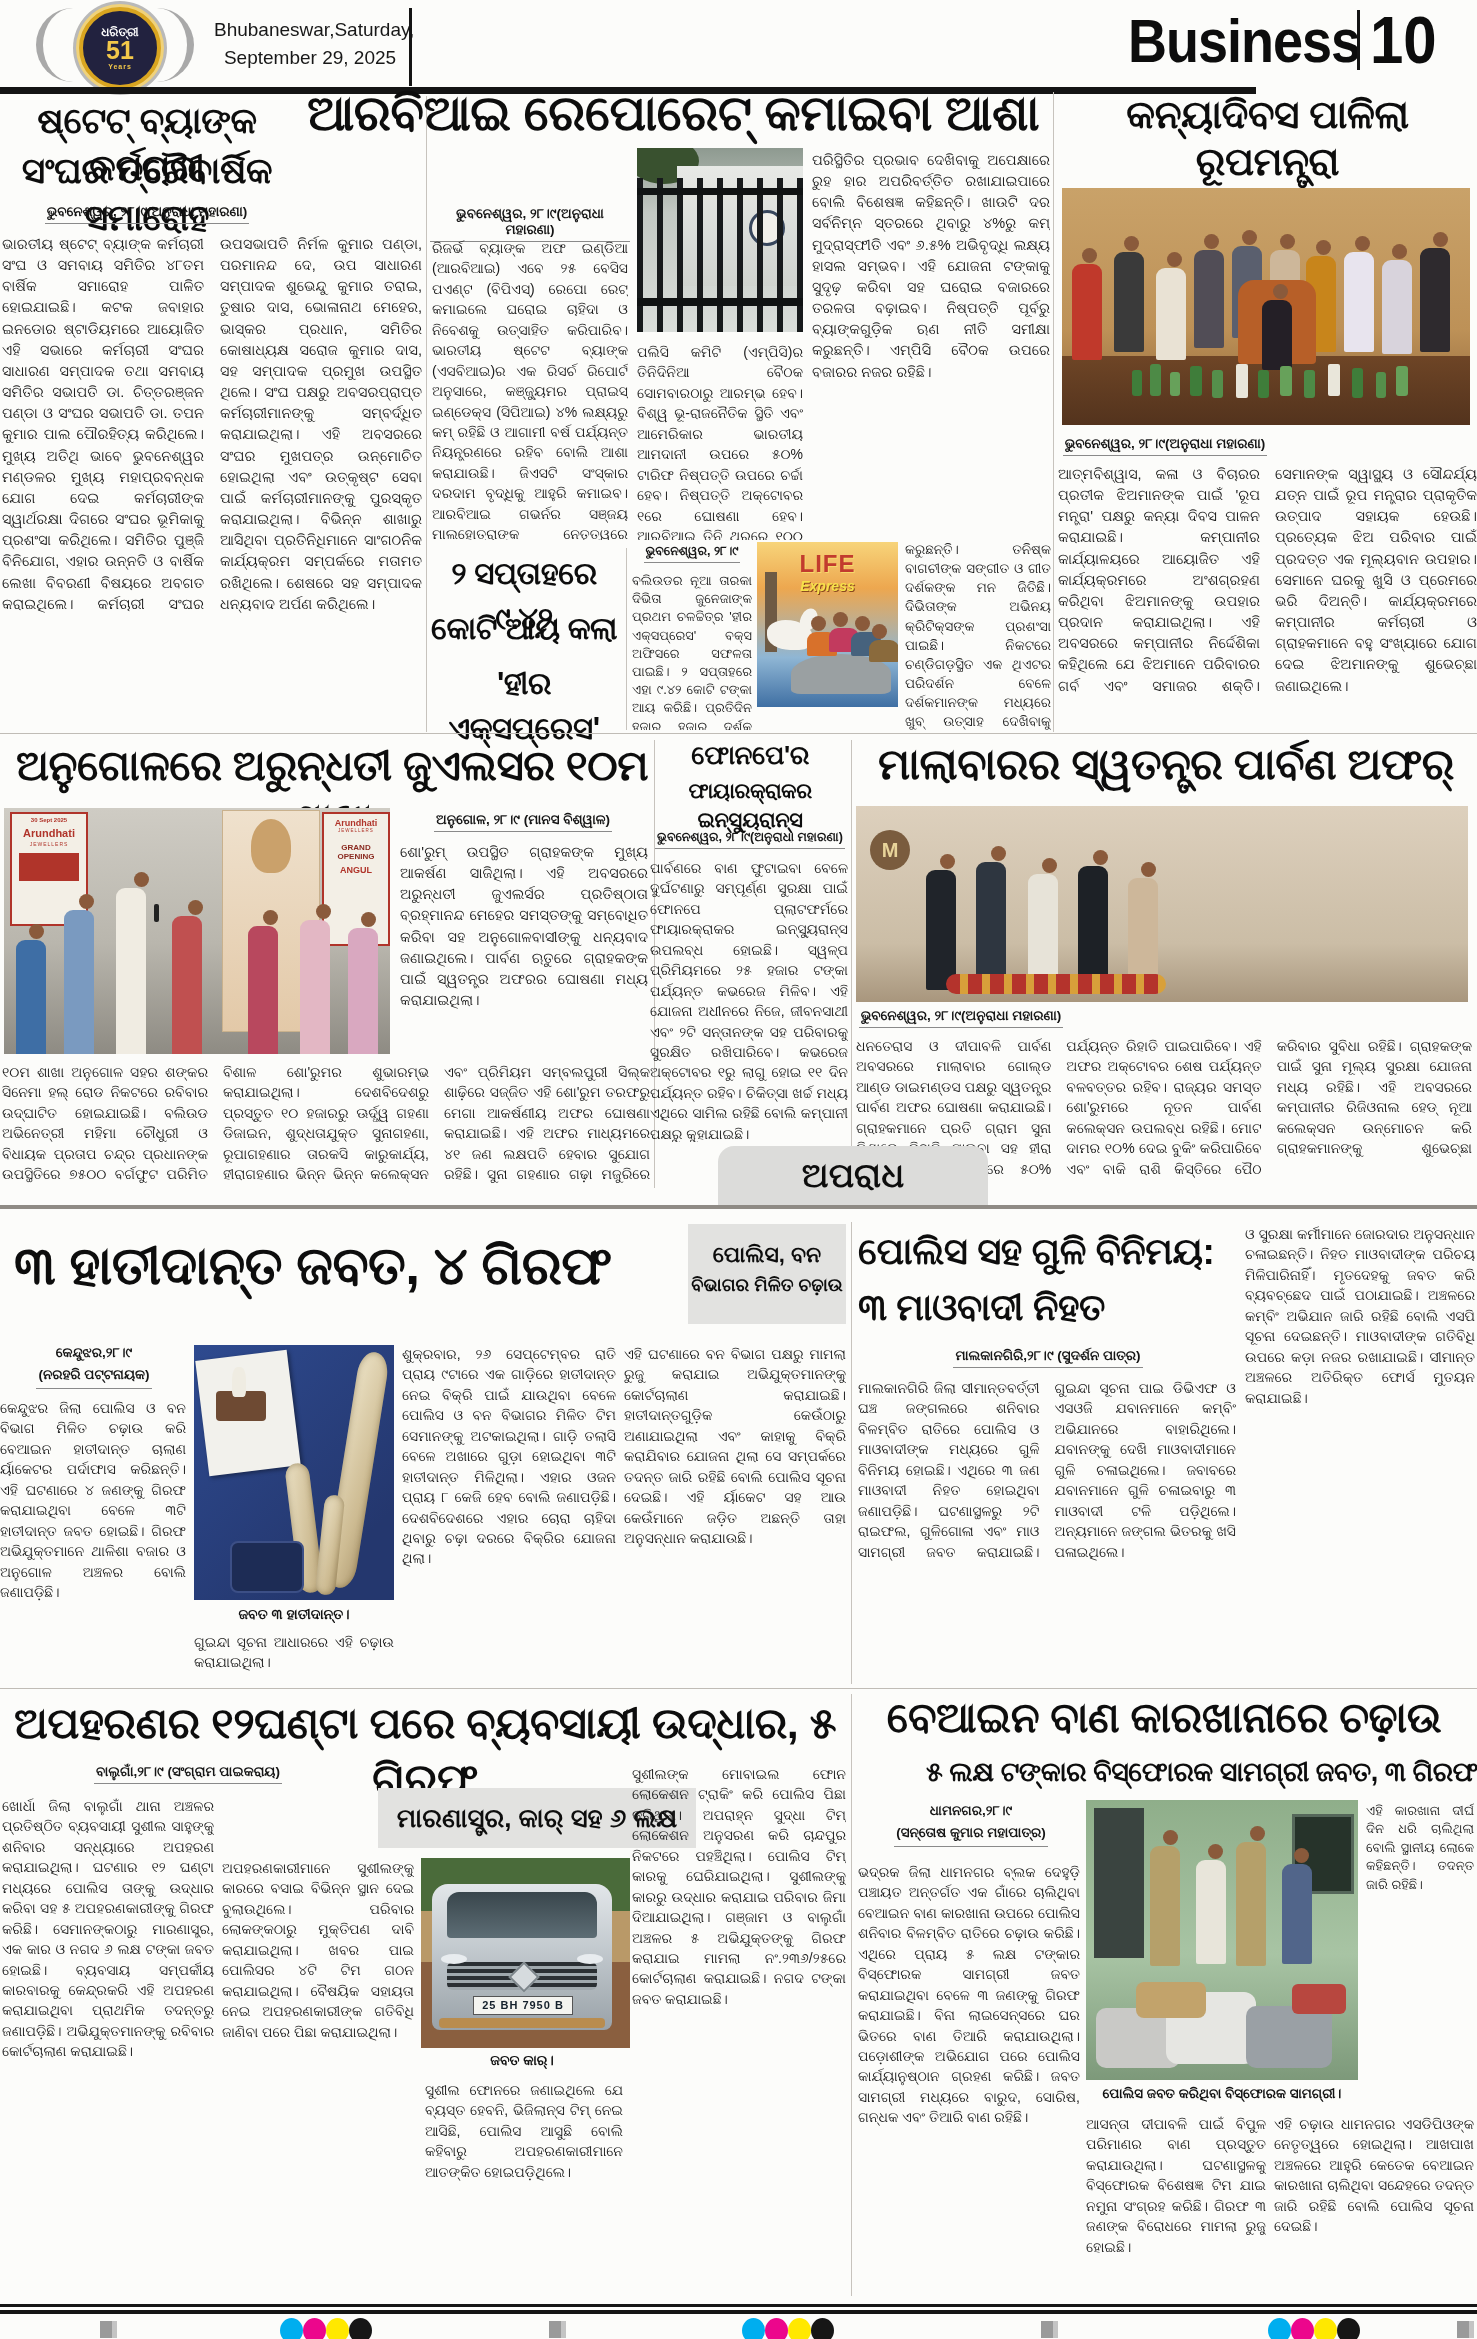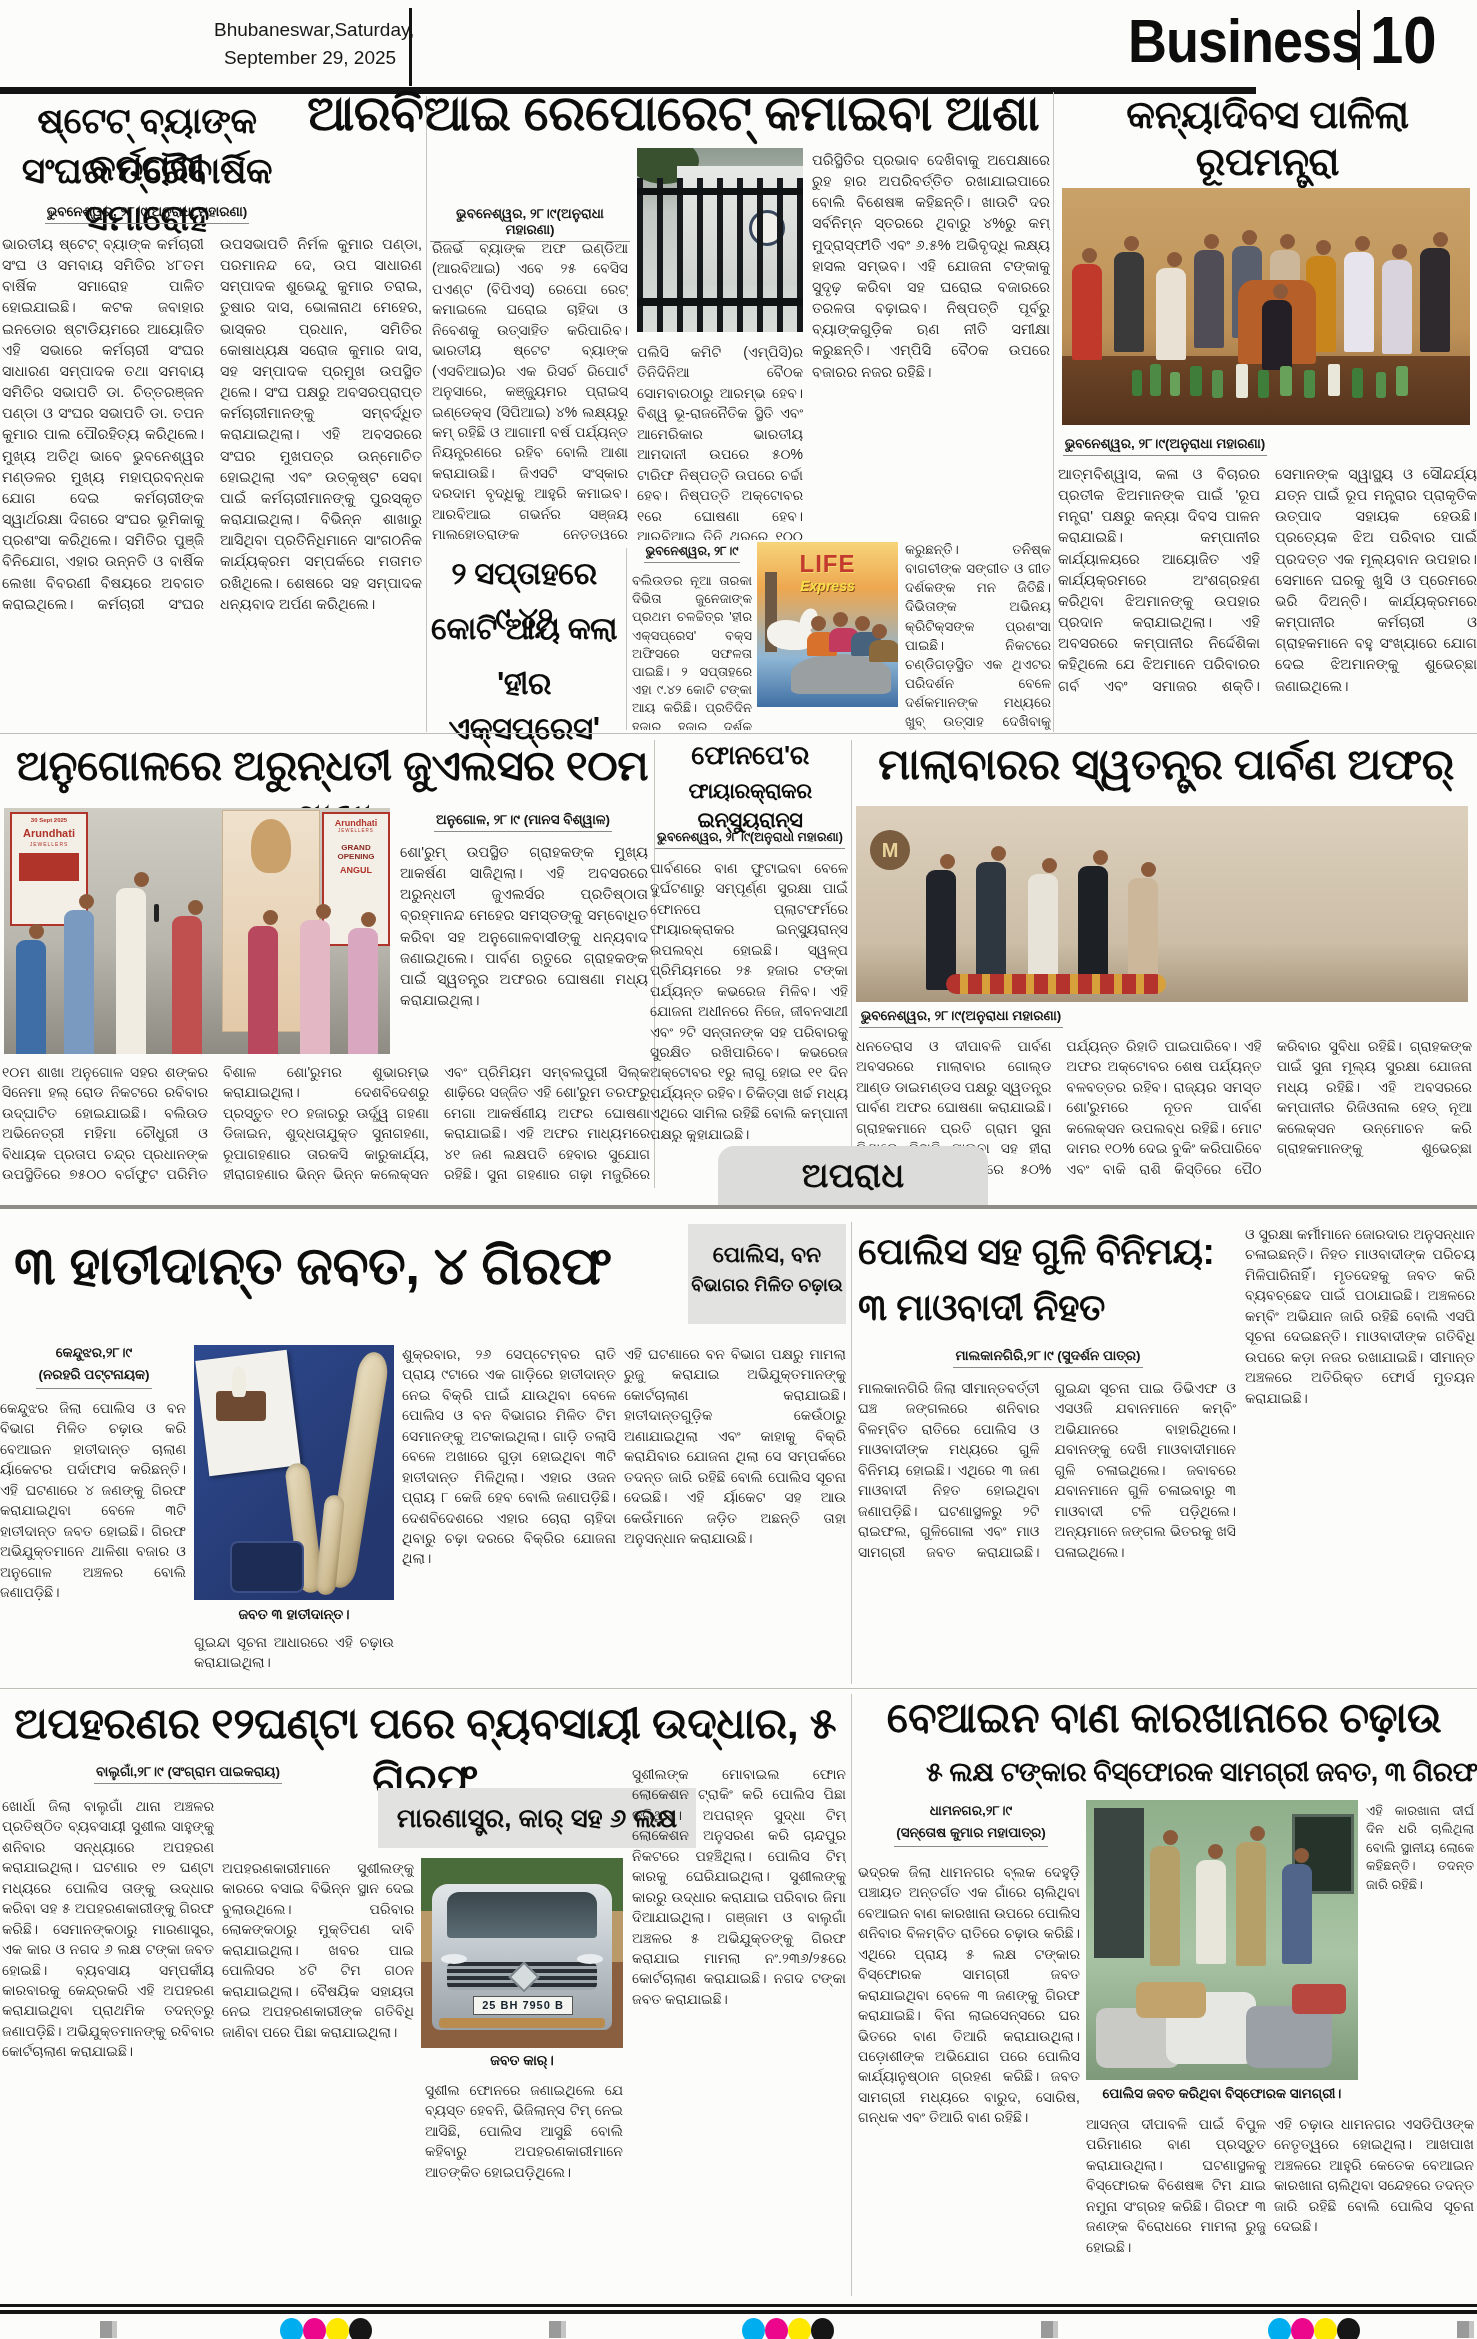--- a/index.html
+++ b/index.html
@@ -23,20 +23,30 @@
   .regdot{width:23px;height:25px;border-radius:50%;position:absolute;top:0;}
   .regsq{width:17px;height:17px;background:#9a9a9a;position:absolute;top:3px;box-shadow:inset -5px 0 0 #c4c4c4;}
   .tusk{position:absolute;background:linear-gradient(100deg,#ece2c6,#cdbb92 70%,#b4a077);border-radius:48%/10%;box-shadow:inset 0 0 6px rgba(80,60,20,.45);}
   .fence{position:absolute;inset:0;background:repeating-linear-gradient(90deg,#171a1c 0 6px,rgba(0,0,0,0) 6px 20px);}
   .poster-title{font-weight:800;color:#c23b2e;text-shadow:1px 1px 0 #f6d96b;letter-spacing:1px;}
 </style>
 </head>
 <body>
 
 <div class="abs" style="left:0;top:0;width:1477px;height:94px;">
+  <div class="abs" style="left:30px;top:2px;width:170px;height:86px;">
+    <div class="abs" style="left:6px;top:6px;width:30px;height:74px;border-left:7px solid #a9a9a9;border-radius:40px 0 0 40px;"></div>
+    <div class="abs" style="right:6px;top:6px;width:30px;height:74px;border-right:7px solid #a9a9a9;border-radius:0 40px 40px 0;"></div>
+    <div class="abs" style="left:44px;top:2px;width:84px;height:84px;border-radius:50%;background:radial-gradient(circle at 50% 50%, #f5d77b 0 58%, #e9b833 58% 100%);"></div>
+    <div class="abs logo-ring" style="left:49px;top:5px;">
+      <div style="color:#fff;font-size:12px;font-weight:700;line-height:1;">ଧରିତ୍ରୀ</div>
+      <div style="color:#f3c84a;font-size:25px;font-weight:800;line-height:1;">51</div>
+      <div style="color:#f3c84a;font-size:7px;font-weight:700;letter-spacing:1px;">Years</div>
+    </div>
+  </div>
   <div class="abs" style="left:214px;top:16px;width:192px;text-align:center;font-size:19px;color:#181818;line-height:1.45;">
     <div>Bhubaneswar,Saturday,</div>
     <div>September 29, 2025</div>
   </div>
   <div class="abs" style="left:409px;top:8px;width:3px;height:78px;background:#141414;"></div>
   <div class="abs" style="left:1128px;top:6px;font-size:54px;font-weight:700;color:#0d0d0d;transform:scaleY(1.12);transform-origin:top;letter-spacing:-1px;">Business</div>
   <div class="abs" style="left:1357px;top:10px;width:3px;height:60px;background:#141414;"></div>
   <div class="abs" style="left:1370px;top:2px;font-size:60px;font-weight:700;color:#0d0d0d;transform:scaleY(1.1);transform-origin:top;">10</div>
   <div class="abs masthead-rule" style="left:0;top:87px;width:1256px;height:7px;"></div>
 </div>
@@ -209,21 +219,21 @@
 <div class="abs byline" style="left:858px;top:1348px;width:380px;"><span class="u">ମାଲକାନଗିରି,୨୮।୯ (ସୁଦର୍ଶନ ପାତ୍ର)</span></div>
 <div class="abs body-txt" style="left:858px;top:1378px;width:378px;height:306px;column-count:2;column-gap:15px;font-size:14px;">ମାଲକାନଗିରି ଜିଲା ସୀମାନ୍ତବର୍ତ୍ତୀ ଘଞ୍ଚ ଜଙ୍ଗଲରେ ଶନିବାର ବିଳମ୍ବିତ ରାତିରେ ପୋଲିସ ଓ ମାଓବାଦୀଙ୍କ ମଧ୍ୟରେ ଗୁଳି ବିନିମୟ ହୋଇଛି। ଏଥିରେ ୩ ଜଣ ମାଓବାଦୀ ନିହତ ହୋଇଥିବା ଜଣାପଡ଼ିଛି। ଘଟଣାସ୍ଥଳରୁ ୨ଟି ରାଇଫଲ, ଗୁଳିଗୋଳା ଏବଂ ମାଓ ସାମଗ୍ରୀ ଜବତ କରାଯାଇଛି। ଗୁଇନ୍ଦା ସୂଚନା ପାଇ ଡିଭିଏଫ ଓ ଏସଓଜି ଯବାନମାନେ କମ୍ବିଂ ଅଭିଯାନରେ ବାହାରିଥିଲେ। ଯବାନଙ୍କୁ ଦେଖି ମାଓବାଦୀମାନେ ଗୁଳି ଚଳାଇଥିଲେ। ଜବାବରେ ଯବାନମାନେ ଗୁଳି ଚଳାଇବାରୁ ୩ ମାଓବାଦୀ ଟଳି ପଡ଼ିଥିଲେ। ଅନ୍ୟମାନେ ଜଙ୍ଗଲ ଭିତରକୁ ଖସି ପଳାଇଥିଲେ।</div>
 
 <div class="abs hrule" style="left:0;top:1688px;width:1477px;"></div>
 
 <div class="abs hl center" style="left:0;top:1696px;width:850px;font-size:43px;line-height:1.3;">ଅପହରଣର ୧୨ଘଣ୍ଟା ପରେ ବ୍ୟବସାୟୀ ଉଦ୍ଧାର, ୫ ଗିରଫ</div>
 <div class="abs byline" style="left:0;top:1764px;width:376px;"><span class="u">ବାଲୁଗାଁ,୨୮।୯ (ସଂଗ୍ରାମ ପାଇକରାୟ)</span></div>
 <div class="abs graybox" style="left:378px;top:1788px;width:318px;height:60px;font-size:26px;line-height:60px;">ମାରଣାସ୍ତ୍ର, କାର୍ ସହ ୬ ଲକ୍ଷ ଟଙ୍କା ଜବତ</div>
 <div class="abs body-txt" style="left:2px;top:1796px;width:212px;height:500px;font-size:14px;">ଖୋର୍ଧା ଜିଲା ବାଲୁଗାଁ ଥାନା ଅଞ୍ଚଳର ପ୍ରତିଷ୍ଠିତ ବ୍ୟବସାୟୀ ସୁଶୀଲ ସାହୁଙ୍କୁ ଶନିବାର ସନ୍ଧ୍ୟାରେ ଅପହରଣ କରାଯାଇଥିଲା। ଘଟଣାର ୧୨ ଘଣ୍ଟା ମଧ୍ୟରେ ପୋଲିସ ତାଙ୍କୁ ଉଦ୍ଧାର କରିବା ସହ ୫ ଅପହରଣକାରୀଙ୍କୁ ଗିରଫ କରିଛି। ସେମାନଙ୍କଠାରୁ ମାରଣାସ୍ତ୍ର, ଏକ କାର ଓ ନଗଦ ୬ ଲକ୍ଷ ଟଙ୍କା ଜବତ ହୋଇଛି। ବ୍ୟବସାୟ ସମ୍ପର୍କୀୟ କାରବାରକୁ କେନ୍ଦ୍ରକରି ଏହି ଅପହରଣ କରାଯାଇଥିବା ପ୍ରାଥମିକ ତଦନ୍ତରୁ ଜଣାପଡ଼ିଛି। ଅଭିଯୁକ୍ତମାନଙ୍କୁ ରବିବାର କୋର୍ଟଚାଲାଣ କରାଯାଇଛି।</div>
 <div class="abs body-txt" style="left:222px;top:1858px;width:192px;height:438px;font-size:14px;">ଅପହରଣକାରୀମାନେ ସୁଶୀଲଙ୍କୁ କାରରେ ବସାଇ ବିଭିନ୍ନ ସ୍ଥାନ ଦେଇ ବୁଲାଉଥିଲେ। ପରିବାର ଲୋକଙ୍କଠାରୁ ମୁକ୍ତିପଣ ଦାବି କରାଯାଇଥିଲା। ଖବର ପାଇ ପୋଲିସର ୪ଟି ଟିମ ଗଠନ କରାଯାଇଥିଲା। ବୈଷୟିକ ସହାୟତା ନେଇ ଅପହରଣକାରୀଙ୍କ ଗତିବିଧି ଜାଣିବା ପରେ ପିଛା କରାଯାଇଥିଲା।</div>
-<div class="photo" style="left:421px;top:1858px;width:202px;height:190px;background:linear-gradient(180deg,#4a6b3a 0 28%,#b99968 28% 55%,#8a5f3f 55% 100%);">
+<div class="photo" style="left:421px;top:1858px;width:202px;height:190px;background:linear-gradient(180deg,#4a6b3a 0 28%,#b99968 28% 55%,#8a5f3f 55% 100%);padding-left:7px;">
   <div class="abs" style="left:11px;top:26px;width:180px;height:146px;background:linear-gradient(180deg,#e2e6e9 0%,#c2c9ce 45%,#9aa2a8 100%);border-radius:16px 16px 8px 8px;"></div>
   <div class="abs" style="left:26px;top:34px;width:150px;height:46px;background:linear-gradient(180deg,#39464c,#5d6d75);border-radius:12px 12px 4px 4px;"></div>
   <div class="abs" style="left:26px;top:104px;width:150px;height:28px;background:repeating-linear-gradient(180deg,#2a2f33 0 4px,#9fa8ad 4px 7px);border-radius:6px;"></div>
   <div class="abs" style="left:92px;top:108px;width:18px;height:18px;background:#d6dbde;transform:rotate(45deg);border:2px solid #7c858a;"></div>
   <div class="abs" style="left:20px;top:96px;width:26px;height:10px;background:#e8ecef;border-radius:50%;"></div>
   <div class="abs" style="left:156px;top:96px;width:26px;height:10px;background:#e8ecef;border-radius:50%;"></div>
   <div class="abs" style="left:52px;top:138px;width:98px;height:17px;background:#f4f4f0;border:1px solid #555;font-size:11px;font-weight:800;text-align:center;line-height:16px;color:#14202c;letter-spacing:1px;">25 BH 7950 B</div>
   <div class="abs" style="left:18px;top:160px;width:166px;height:10px;background:#b98c4e;border-radius:4px;"></div>
 </div>
 <div class="abs caption" style="left:421px;top:2052px;width:202px;">ଜବତ କାର୍।</div>

